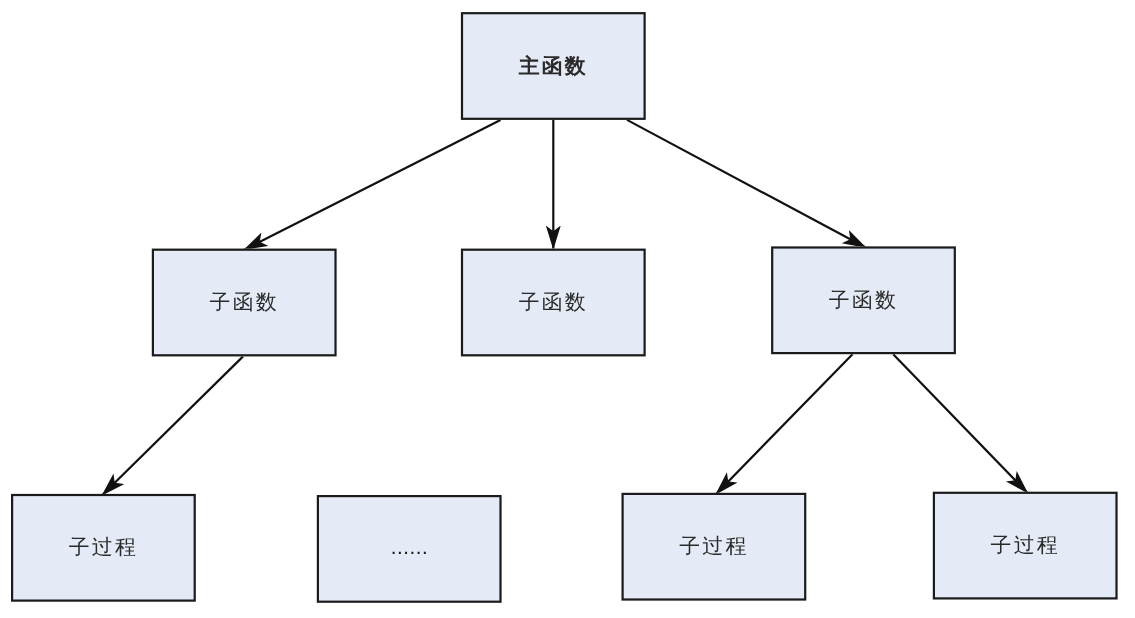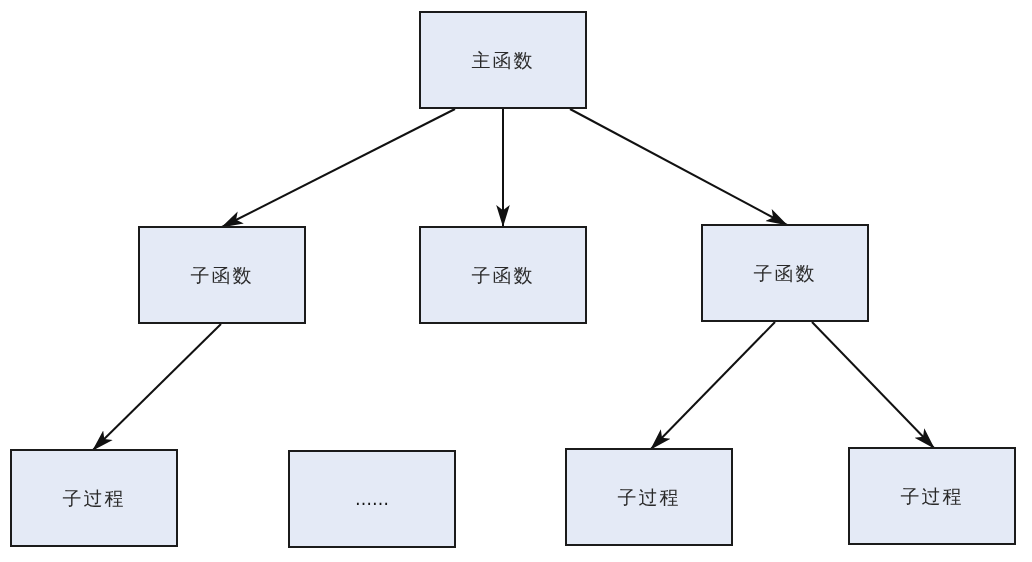--- a/index.html
+++ b/index.html
@@ -75,21 +75,21 @@
     <g id="edge-group">
         <line x1="455" y1="109" x2="222" y2="227" stroke="#111111" stroke-width="2" marker-end="url(#arrowhead)"></line>
         <line x1="503" y1="109" x2="503" y2="226" stroke="#111111" stroke-width="2" marker-end="url(#arrowhead)"></line>
         <line x1="570" y1="109" x2="787" y2="225" stroke="#111111" stroke-width="2" marker-end="url(#arrowhead)"></line>
         <line x1="221" y1="324" x2="93" y2="450" stroke="#111111" stroke-width="2" marker-end="url(#arrowhead)"></line>
         <line x1="775" y1="322" x2="651" y2="449" stroke="#111111" stroke-width="2" marker-end="url(#arrowhead)"></line>
         <line x1="812" y1="322" x2="934" y2="448" stroke="#111111" stroke-width="2" marker-end="url(#arrowhead)"></line>
       </g>
   </svg>
 
-  <div class="node-box" id="node-main" style="left: 419px; top: 11px; width: 168px; height: 98px; background: rgb(228, 234, 246); border-color: rgb(27, 27, 27);">
+  <div class="node-box" id="node-main" style="left: 419px; top: 11px; width: 168px; height: 98px; background: rgb(228, 234, 246); border-color: rgb(27, 27, 27); font-weight: bold;">
     <span class="node-label">主函数</span>
   </div>
 
   <div class="node-box" id="node-sub-left" style="left: 138px; top: 226px; width: 168px; height: 98px; background: rgb(228, 234, 246); border-color: rgb(27, 27, 27);">
     <span class="node-label">子函数</span>
   </div>
 
   <div class="node-box" id="node-sub-mid" style="left: 419px; top: 226px; width: 168px; height: 98px; background: rgb(228, 234, 246); border-color: rgb(27, 27, 27);">
     <span class="node-label">子函数</span>
   </div>

